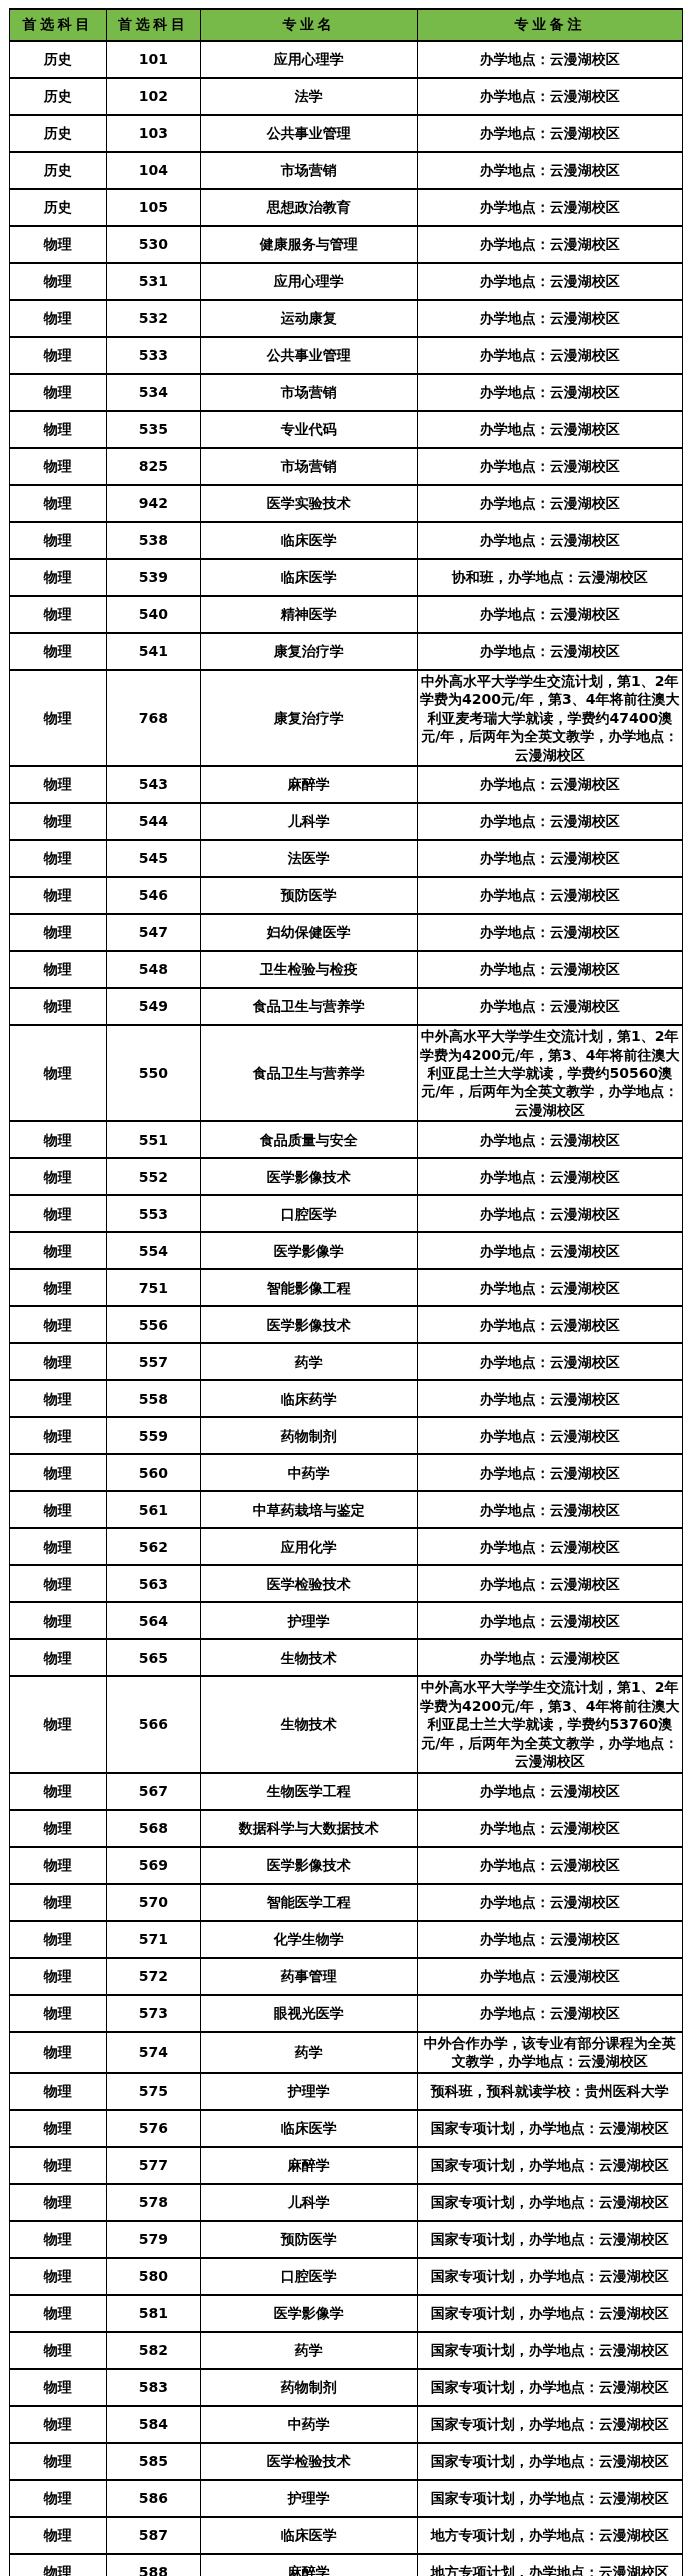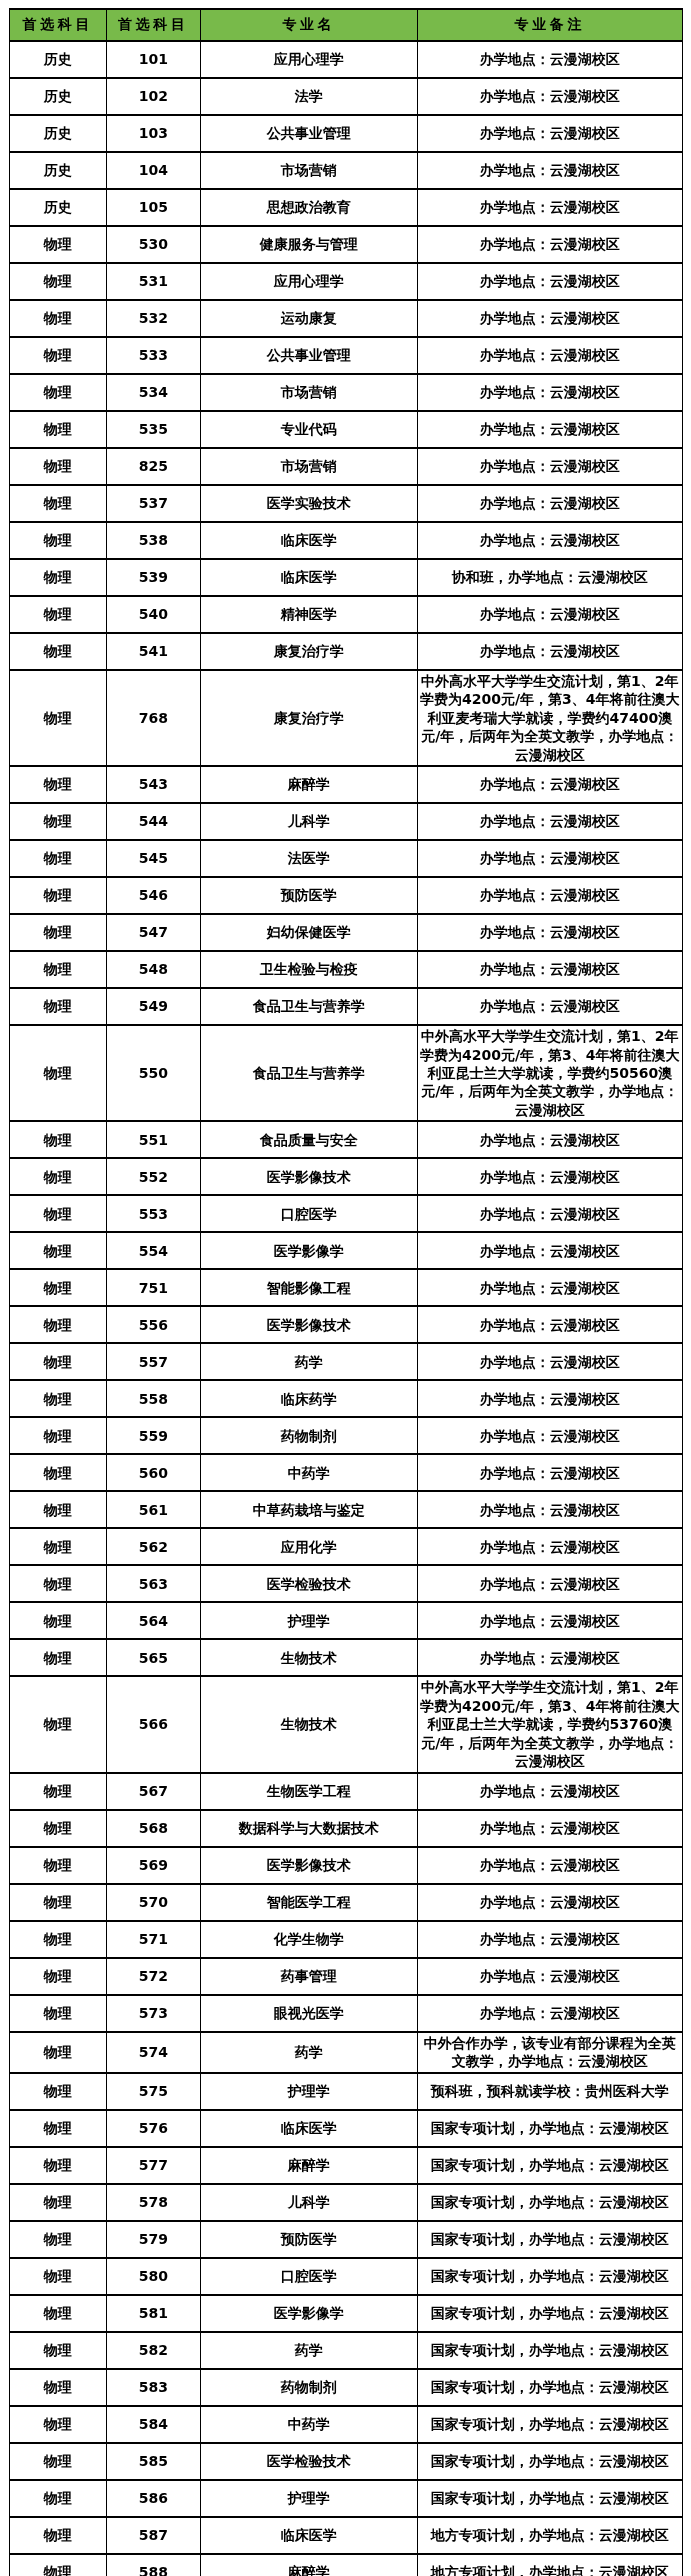--- a/index.html
+++ b/index.html
@@ -162,21 +162,21 @@
 
   <tr>
     <td class="subject">物理</td>
     <td class="code">825</td>
     <td class="major">市场营销</td>
     <td class="remark">办学地点：云漫湖校区</td>
   </tr>
 
   <tr>
     <td class="subject">物理</td>
-    <td class="code">537</td>
+    <td class="code">942</td>
     <td class="major">医学实验技术</td>
     <td class="remark">办学地点：云漫湖校区</td>
   </tr>
 
   <tr>
     <td class="subject">物理</td>
     <td class="code">538</td>
     <td class="major">临床医学</td>
     <td class="remark">办学地点：云漫湖校区</td>
   </tr>

